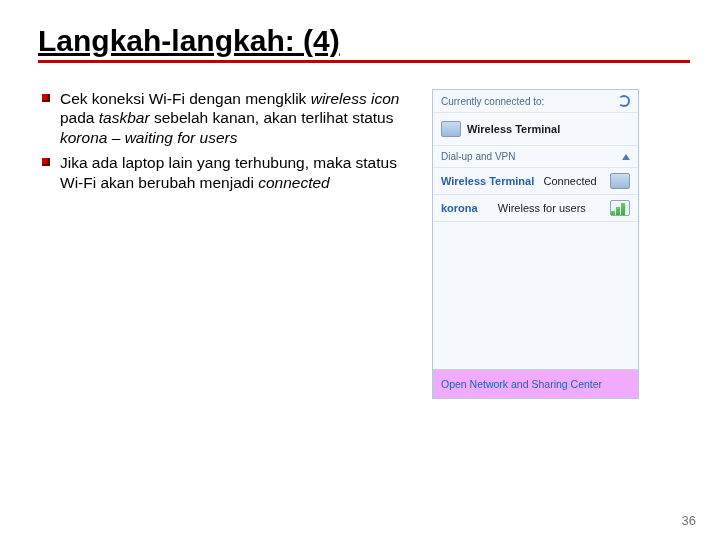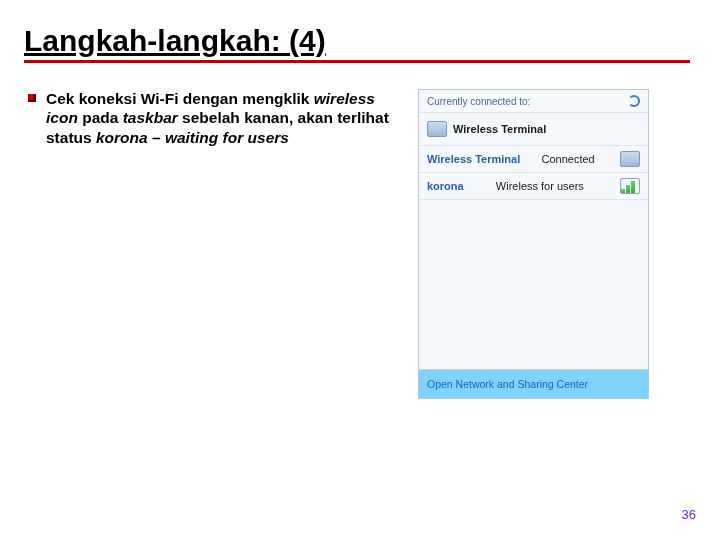--- a/index.html
+++ b/index.html
@@ -3,59 +3,58 @@
 <meta charset="utf-8">
 <style>
   * { box-sizing: border-box; margin: 0; padding: 0; }
   body {
     width: 720px; height: 540px;
     background: #fff;
     font-family: Arial, Helvetica, sans-serif;
     position: relative;
     overflow: hidden;
   }
-  .slide { padding: 24px 30px 0 24px; }
+  .slide { padding: 24px 30px 0 38px; }
   .title {
     font-size: 30px;
     color: #000;
     text-decoration: underline;
     margin-bottom: 2px;
   }
   .redline {
     height: 3px;
     background: #c00000;
     width: 100%;
     margin-bottom: 26px;
   }
   .content-row { display: flex; gap: 14px; }
   .bullets {
     flex: 1 1 auto;
     max-width: 380px;
     list-style: none;
-    font-weight: bold;
   }
   .bullets li {
     position: relative;
     padding-left: 22px;
     font-size: 15.5px;
     line-height: 1.25;
     color: #000;
     margin-bottom: 6px;
   }
   .bullets li::before {
     content: "";
     position: absolute;
     left: 4px; top: 5px;
     width: 8px; height: 8px;
     background: #c00000;
     box-shadow: inset -2px -2px 0 0 #600000;
   }
   .italic { font-style: italic; }
   .panel {
-    width: 231px; height: 310px;
+    width: 207px; height: 310px;
     background: #f5f8fc;
     border: 1px solid #b9c7d8;
     font-size: 11px;
     color: #1a1a1a;
     display: flex; flex-direction: column;
     filter: blur(0.3px);
   }
   .panel .row {
     padding: 5px 8px;
     display: flex; align-items: center; justify-content: space-between;
@@ -78,62 +77,69 @@
       linear-gradient(#6c6, #3a3) 10px 2px/4px 14px no-repeat,
       #eef4fb;
     border: 1px solid #8aa;
   }
   .panel .spacer { flex: 1; }
   .panel .footer {
     padding: 8px;
     border-top: 1px solid #c7d2e0;
     color: #1f62b8;
     font-size: 10.5px;
-    background: #7dd3fc;
+    background: #f0abfc;
   }
   .chev {
     display:inline-block;width:0;height:0;
     border-left:4px solid transparent;border-right:4px solid transparent;
     border-bottom:6px solid #5b7aa3;
   }
   .refresh {
     display:inline-block;width:12px;height:12px;border:2px solid #3a78c8;
     border-left-color:transparent;border-radius:50%;
   }
   .pagenum {
     position: absolute;
-    right: 24px; bottom: 18px;
+    right: 24px; bottom: 12px;
     font-size: 13px;
-    color: #6d28d9;
+    color: #737373;
   }
 </style>
 </head>
 <body>
 
 <div class="slide">
   <h1 class="title">Langkah-langkah: (4)</h1>
   <div class="redline"></div>
 
   <div class="content-row">
     <ul class="bullets">
       <li>
         <span>Cek koneksi Wi-Fi dengan mengklik </span><span class="italic">wireless icon </span><span>pada </span><span class="italic">taskbar </span><span>sebelah kanan, akan terlihat status </span><span class="italic">korona – waiting for users</span>
       </li>
+      <li>
+        <span>Jika ada laptop lain yang terhubung, maka status Wi-Fi akan berubah menjadi </span><span class="italic">connected</span>
+      </li>
     </ul>
 
     <div class="panel">
       <div class="row hdr">
         <span>Currently connected to:</span>
         <span class="refresh"></span>
       </div>
       <div class="row big">
         <span class="ico"></span>
         <div style="flex:1;padding-left:6px">
           <div style="font-weight:bold">Wireless Terminal</div>
         </div>
+      </div>
+      <div class="row hdr">
+        <span>Dial-up and VPN</span>
+        <span class="chev"></span>
       </div>
       <div class="row">
         <span class="netname">Wireless Terminal</span>
         <span>Connected</span>
         <span class="ico" style="margin-left:4px"></span>
       </div>
       <div class="row">
         <span class="netname">korona</span>
         <span>Wireless for users</span>
         <span class="ico bars" style="margin-left:4px"></span>

